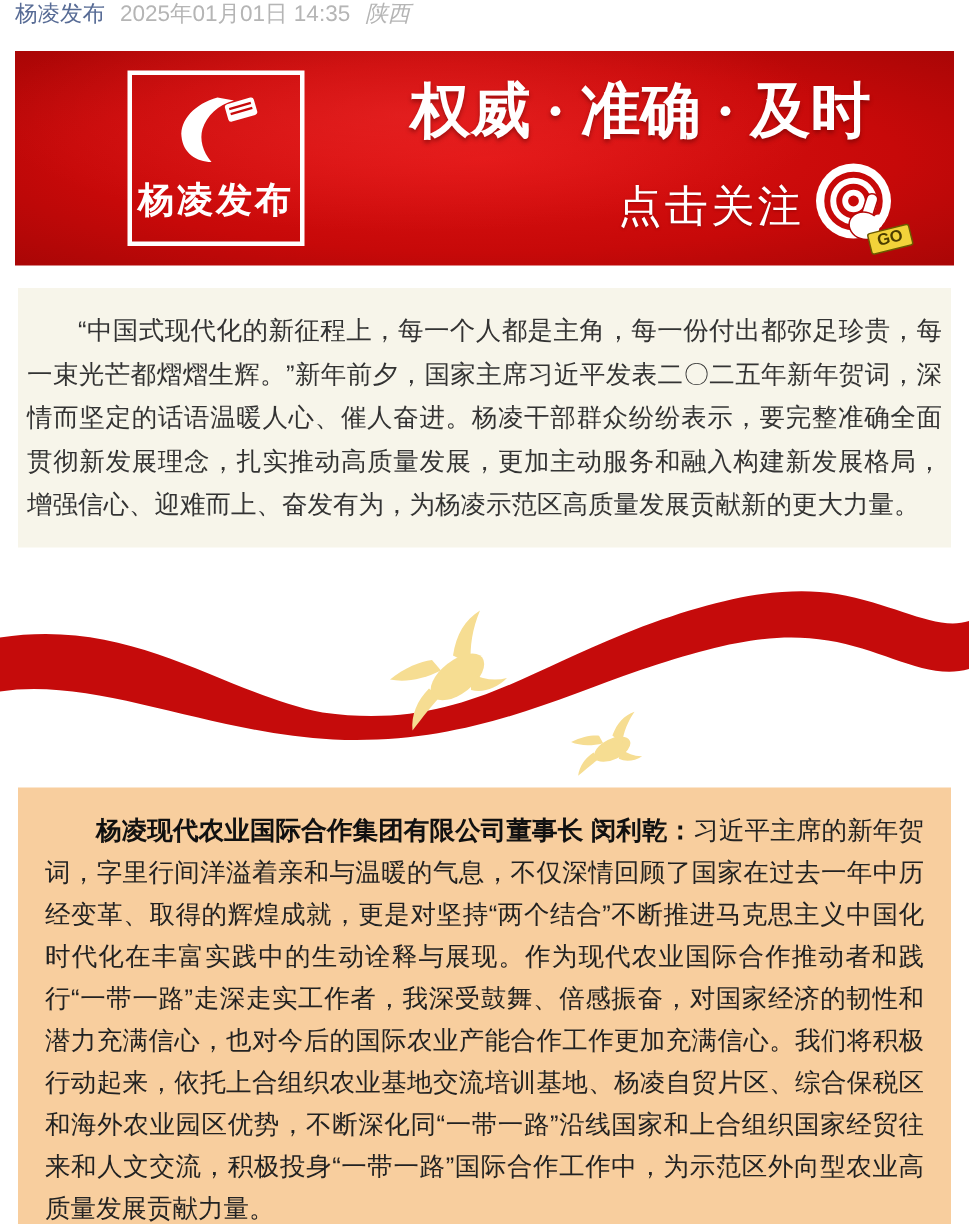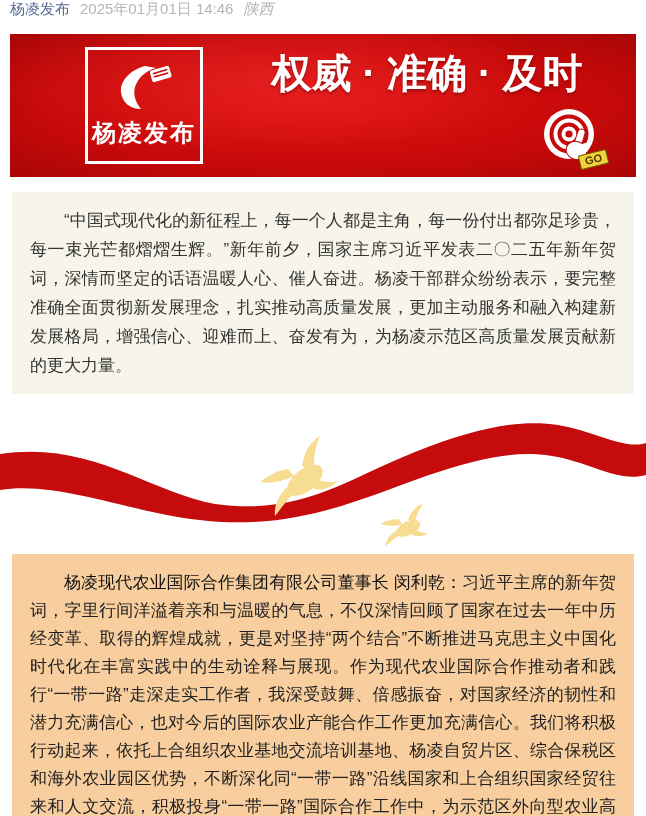--- a/index.html
+++ b/index.html
@@ -29,21 +29,21 @@
     overflow:hidden;cursor:pointer;
   }
   .logo-box{
     position:absolute;left:75px;top:13px;width:118px;height:117px;
     border:3px solid #fff;box-sizing:border-box;
     display:flex;flex-direction:column;align-items:center;justify-content:center;
   }
   .logo-text{color:#fff;font-weight:700;font-size:24px;letter-spacing:2px;margin-top:2px;white-space:nowrap;}
   .slogan{
     position:absolute;left:218px;right:10px;top:12px;
-    color:#fff;font-family:Liberation Sans, sans-serif;
+    color:#fff;font-family:Liberation Serif, serif;
     font-weight:700;font-size:40px;text-align:center;white-space:nowrap;
     text-shadow:0 2px 3px rgba(80,0,0,.45);
   }
   .follow-row{
     position:absolute;right:30px;bottom:8px;
     display:flex;align-items:center;gap:6px;
   }
   .follow-label{
     color:#fff;font-size:29px;letter-spacing:2px;white-space:nowrap;
     text-shadow:0 1px 2px rgba(80,0,0,.4);
@@ -52,50 +52,50 @@
   .go-tag{
     position:absolute;right:-2px;bottom:2px;
     background:#f2d23a;color:#4a3c00;border:1px solid #6b5a00;
     font-size:11px;font-weight:700;padding:0 5px;line-height:13px;
     transform:rotate(-14deg);border-radius:2px;
   }
 
   
   .summary-box{
     margin:15px 2px 18px;background:#f7f5ea;
-    padding:14px 18px;
+    padding:14px 6px;
   }
   .summary-box p{
     margin:0;font-size:17px;line-height:29px;color:#333;
     text-indent:2em;text-align:justify;
   }
 
   
   .ribbon-wrap{margin:0 -10px;line-height:0;}
 
   
   .statement-box{
     margin:2px 2px 11px;background:#f8ce9e;
     padding:15px 18px;
   }
   .statement-box p{
     margin:0;font-size:17px;line-height:28px;color:#222;
     text-indent:2em;text-align:justify;
   }
-  .speaker{font-weight:400;color:#111;}
+  .speaker{font-weight:700;color:#111;}
 </style>
 </head>
 <body>
 
 <div class="page">
 
 
   <div class="meta">
     <span class="account">杨凌发布</span>
-    <span class="date">2025年01月01日 14:46</span>
+    <span class="date">2025年01月01日 14:35</span>
     <span class="loc">陕西</span>
   </div>
 
   <div class="banner">
     <div class="logo-box">
       <span>
         <svg width="70" height="48" viewBox="0 0 70 48">
           <path d="M36 3 C21 7 11 18 12 29 C13 40 22 46 32 46 C26 39 24 31 26 24 C29 15 36 8 47 5 Z" fill="#ffffff"></path>
           <g transform="rotate(-16 52 12)">
             <rect x="42" y="5" width="20" height="12" rx="2" fill="#ffffff"></rect>
@@ -103,20 +103,21 @@
             <line x1="44.5" y1="12" x2="59.5" y2="12" stroke="#c70909" stroke-width="1.6"></line>
           </g>
         </svg>
       </span>
       <span class="logo-text">杨凌发布</span>
     </div>
 
     <div class="slogan">权威 · 准确 · 及时</div>
 
     <div class="follow-row">
+      <span class="follow-label">点击关注</span>
       <span class="follow-icon-wrap">
         <svg width="64" height="62" viewBox="0 0 64 62">
           <circle cx="27" cy="27" r="25" fill="#ffffff"></circle>
           <circle cx="27" cy="27" r="17.5" fill="none" stroke="#c70909" stroke-width="4"></circle>
           <circle cx="27" cy="27" r="9.5" fill="none" stroke="#c70909" stroke-width="4"></circle>
           <circle cx="27" cy="27" r="3.6" fill="#c70909"></circle>
 
           <g transform="translate(33 22) rotate(18)">
             <rect x="3.5" y="-2" width="7.5" height="18" rx="3.6" fill="#ffffff" stroke="#b30808" stroke-width="1"></rect>
             <ellipse cx="8" cy="20" rx="10.5" ry="9" fill="#ffffff" stroke="#b30808" stroke-width="1"></ellipse>

